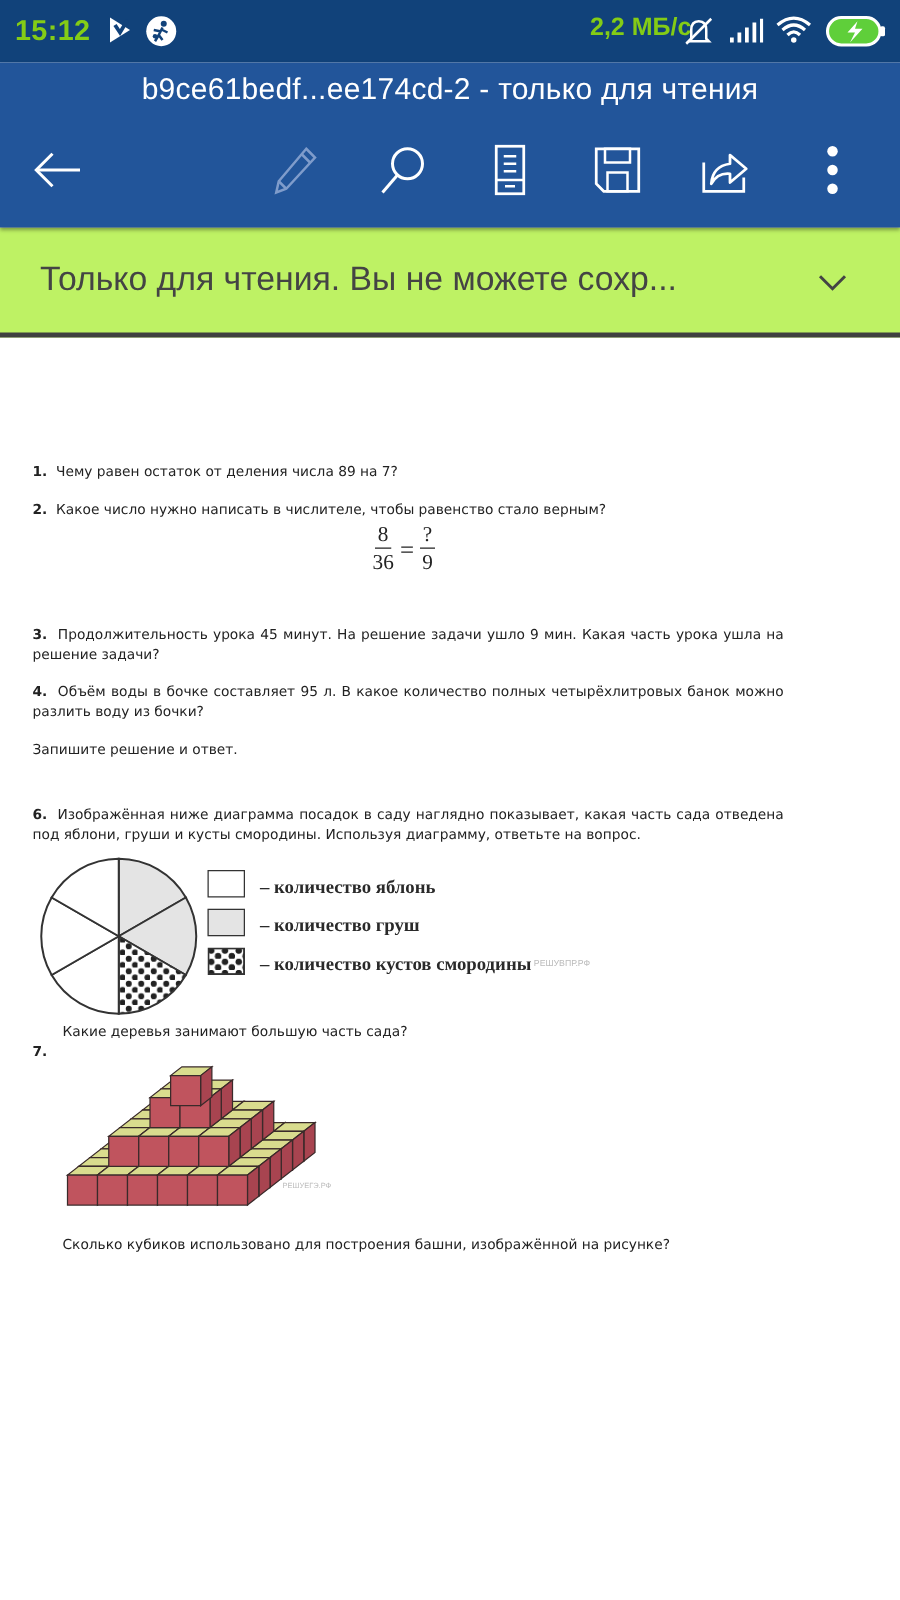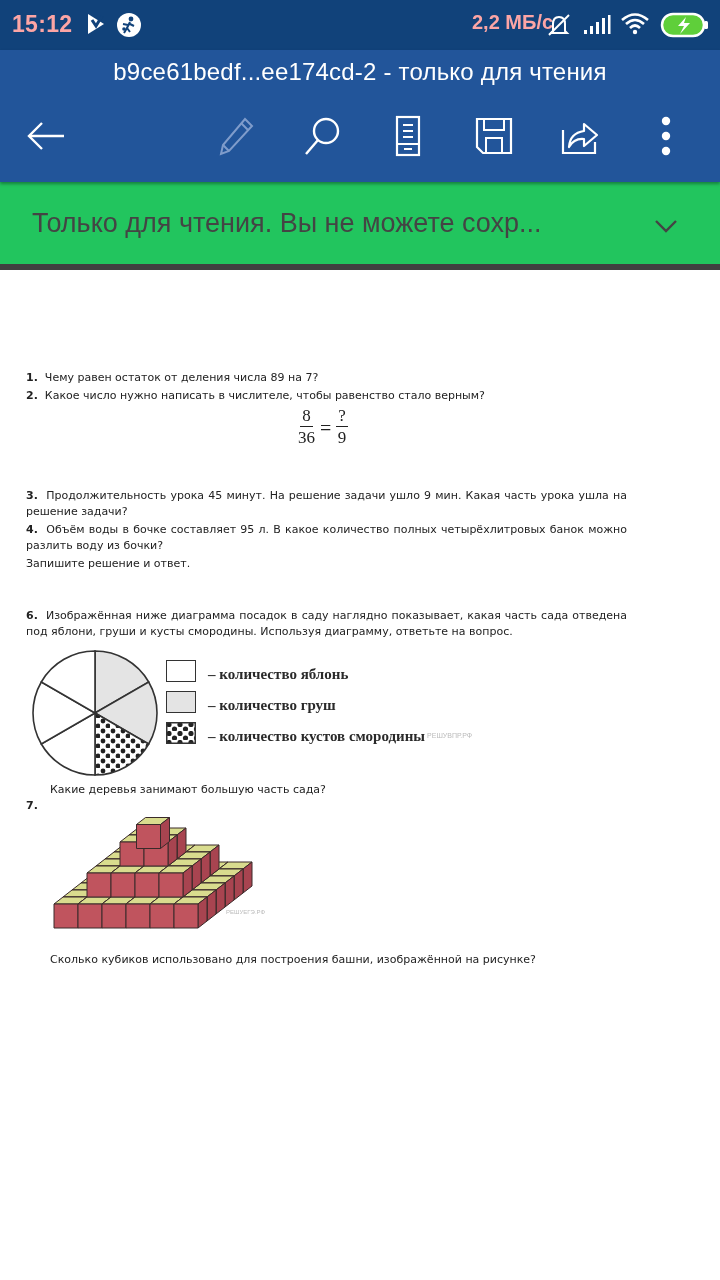--- a/index.html
+++ b/index.html
@@ -1,40 +1,40 @@
 <!DOCTYPE html>
 <html><head>
 <meta charset="utf-8">
 <style>
   * { box-sizing: border-box; margin: 0; padding: 0; }
   html, body { width: 720px; height: 1280px; overflow: hidden; background: #ffffff; }
   body { font-family: "DejaVu Sans", sans-serif; position: relative; }
 
   
-  .status-bar { position: absolute; left: 0; top: 0; width: 720px; height: 50px; background: #11427a; color: #fca5a5; }
+  .status-bar { position: absolute; left: 0; top: 0; width: 720px; height: 50px; background: #11427a; color: #84cc16; }
   .status-time { position: absolute; left: 12px; top: 11px; font-family: "Liberation Sans", sans-serif; font-size: 23px; font-weight: bold; letter-spacing: 0.3px; }
   .status-icon { position: absolute; top: 12px; }
   .status-speed { position: absolute; left: 472px; top: 11px; font-family: Liberation Sans, sans-serif; font-size: 20px; font-weight: bold; }
 
   
   .app-bar { position: absolute; left: 0; top: 50px; width: 720px; height: 132px; background: #22559a; box-shadow: 0 2px 3px rgba(0,0,0,0.35); z-index: 2; }
   .doc-title { position: absolute; left: 0; width: 720px; top: 8px; text-align: center; color: #fff; font-family: "Liberation Sans", sans-serif; font-size: 24px; letter-spacing: 0.2px; }
   .tool { position: absolute; top: 64px; width: 44px; height: 44px; display: flex; align-items: center; justify-content: center; }
 
   
-  .banner { position: absolute; left: 0; top: 182px; width: 720px; height: 88px; background: #22c55e; border-bottom: 6px solid #404040; }
+  .banner { position: absolute; left: 0; top: 182px; width: 720px; height: 88px; background: #bef264; border-bottom: 4px solid #404040; }
   .banner-text { position: absolute; left: 32px; top: 26px; font-family: "Liberation Sans", sans-serif; font-size: 27px; color: #444; }
   .banner-chevron { position: absolute; left: 652px; top: 30px; width: 28px; height: 28px; }
 
   
   .page { position: absolute; left: 0; top: 272px; width: 720px; height: 1008px; background: #fff; }
   .doc { position: absolute; left: 26px; top: 62px; width: 601px; font-family: "DejaVu Sans", sans-serif; font-size: 11px; color: #222; line-height: 16px; }
   .q { text-align: justify; margin-top: 36px; }
   .q b { font-weight: bold; }
-  .q-gap { margin-top: 2px; }
+  .q-gap { margin-top: 14px; }
   .frac-wrap { position: relative; height: 48px; }
   .frac { position: absolute; left: 272px; top: 2px; display: flex; align-items: center; font-family: "Liberation Serif", serif; font-size: 17px; color: #222; }
   .fr { display: inline-flex; flex-direction: column; align-items: center; }
   .fr .num { padding: 0 2px; border-bottom: 1px solid #222; line-height: 20px; }
   .fr .den { line-height: 22px; }
   .eq { margin: 0 5px; font-size: 20px; }
 
   .pie-area { position: relative; height: 136px; }
   .legend-item { position: absolute; left: 140px; display: flex; align-items: flex-end; font-family: "Liberation Serif", serif; font-size: 15px; font-weight: bold; color: #2a2a2a; }
   .legend-box { width: 30px; height: 22px; border: 1.5px solid #333; margin-right: 12px; }

